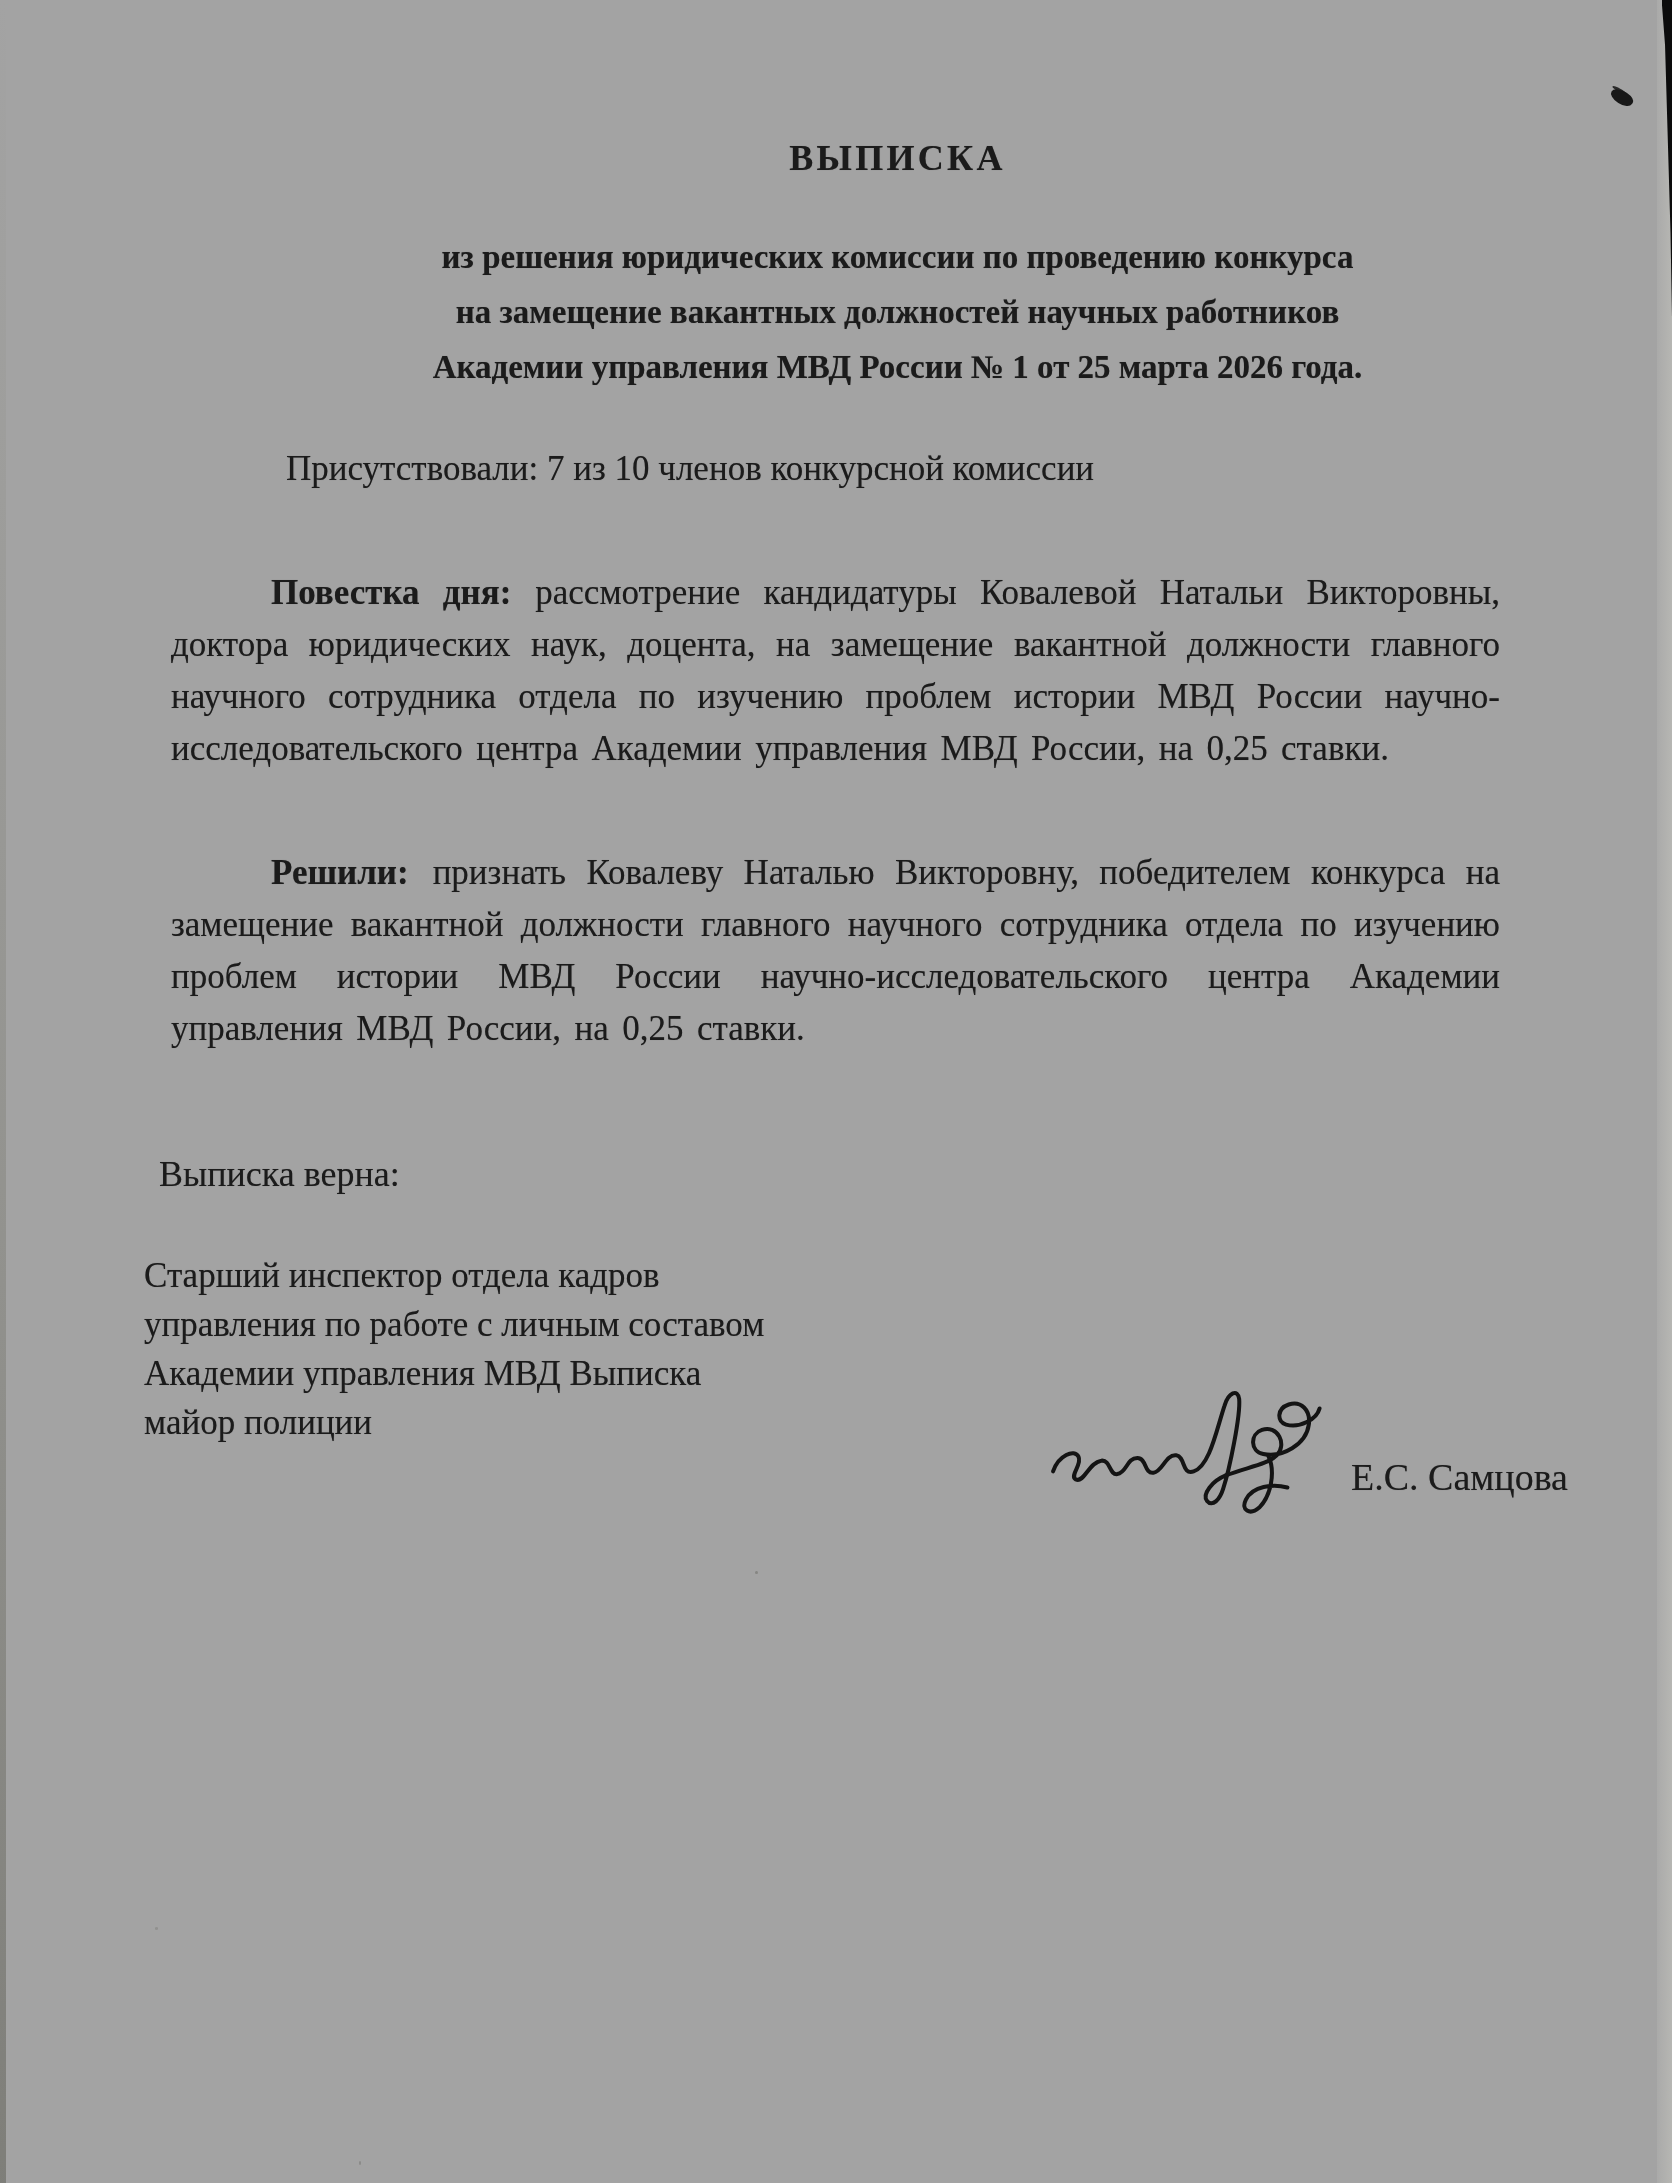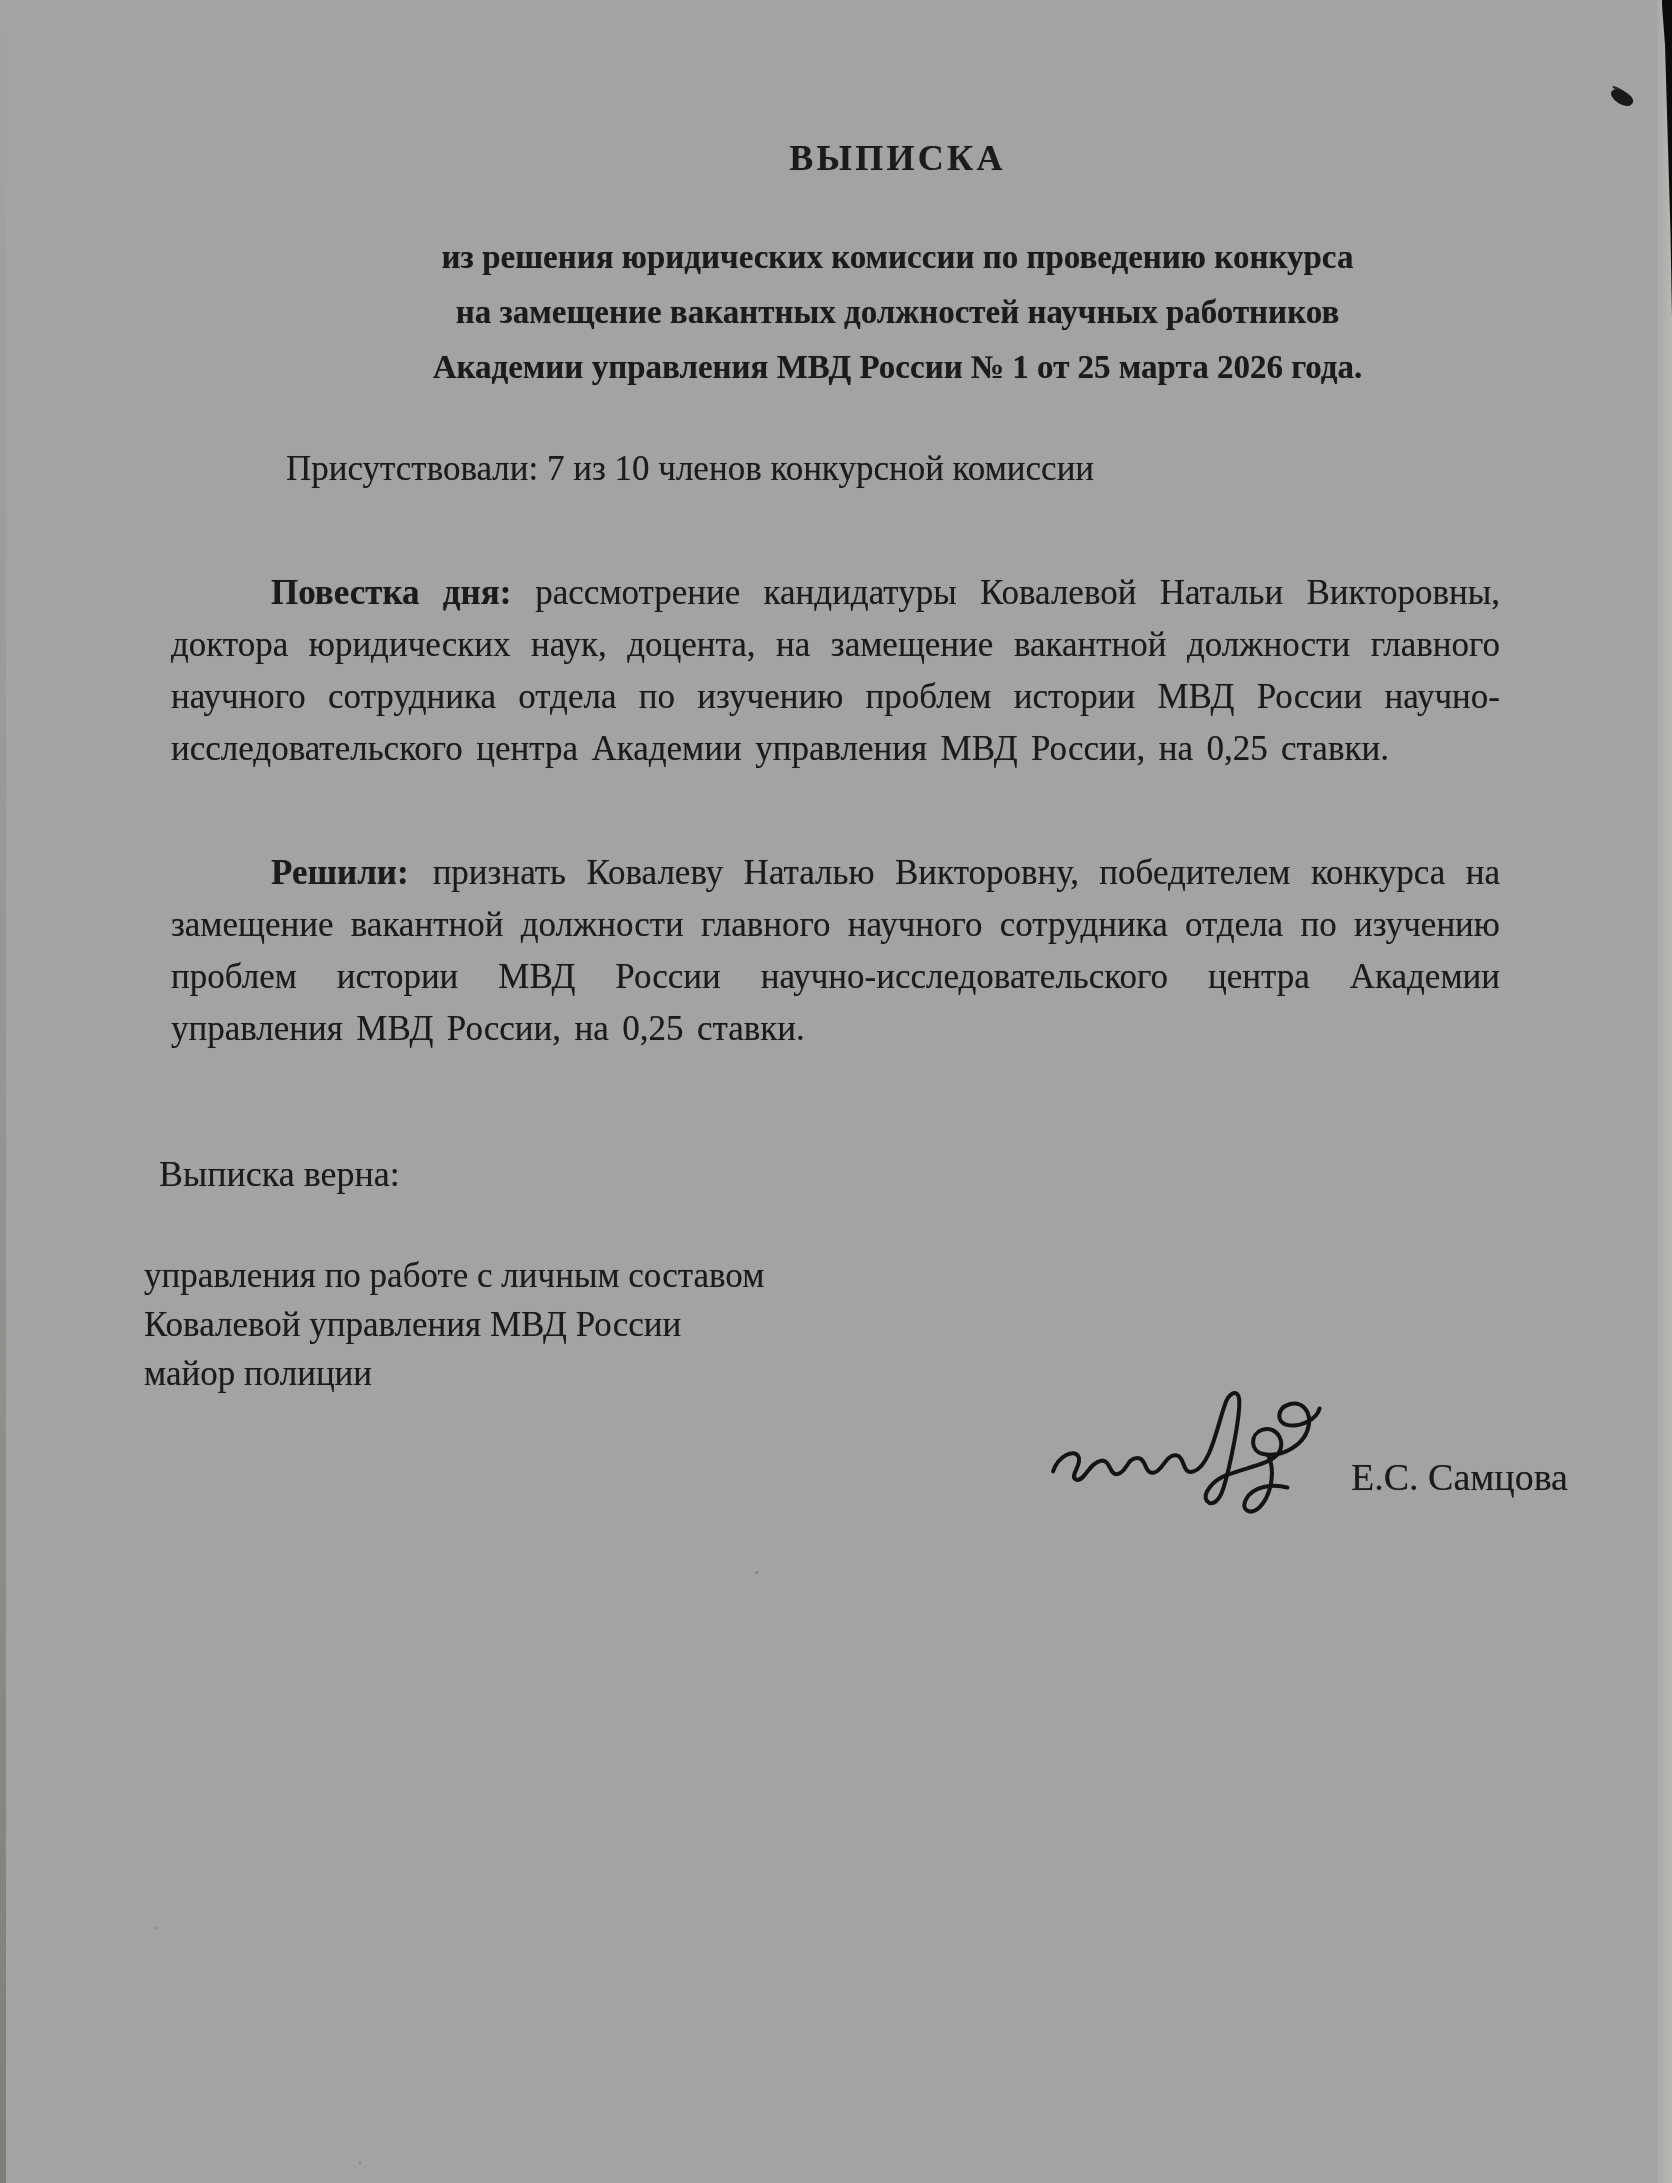--- a/index.html
+++ b/index.html
@@ -91,22 +91,23 @@
 
   <div class="txt attendance">Присутствовали: 7 из 10 членов конкурсной комиссии</div>
 
   <p class="txt para para-agenda"><span class="lead">Повестка дня:</span><span>рассмотрение кандидатуры Ковалевой Натальи Викторовны, доктора юридических наук, доцента, на замещение вакантной должности главного научного сотрудника отдела по изучению проблем истории МВД России научно-исследовательского центра Академии управления МВД России, на 0,25 ставки.</span></p>
 
   <p class="txt para para-decision"><span class="lead">Решили:</span><span>признать Ковалеву Наталью Викторовну, победителем конкурса на замещение вакантной должности главного научного сотрудника отдела по изучению проблем истории МВД России научно-исследовательского центра Академии управления МВД России, на 0,25 ставки.</span></p>
 
   <div class="txt certification">Выписка верна:</div>
 
   <div class="txt signatory">
+    <div>Старший инспектор отдела кадров</div>
     <div>управления по работе с личным составом</div>
-    <div>Ковалевой управления МВД России</div>
+    <div>Академии управления МВД Выписка</div>
     <div>майор полиции</div>
   </div>
 
   <div class="signature-wrap">
     <svg width="308" height="134" viewBox="0 0 460 200" xmlns="http://www.w3.org/2000/svg">
       <path stroke-width="6" d="
         M18,132 C26,108 50,98 56,110 C62,122 42,138 52,144 C64,150 72,118 90,116
         C104,114 102,138 114,136 C128,134 128,112 144,112 C158,112 154,136 168,134
         C182,132 186,106 202,108 C216,110 210,138 228,132
         C252,124 262,70 274,34 C280,14 294,8 296,24 C298,48 282,128 272,158

